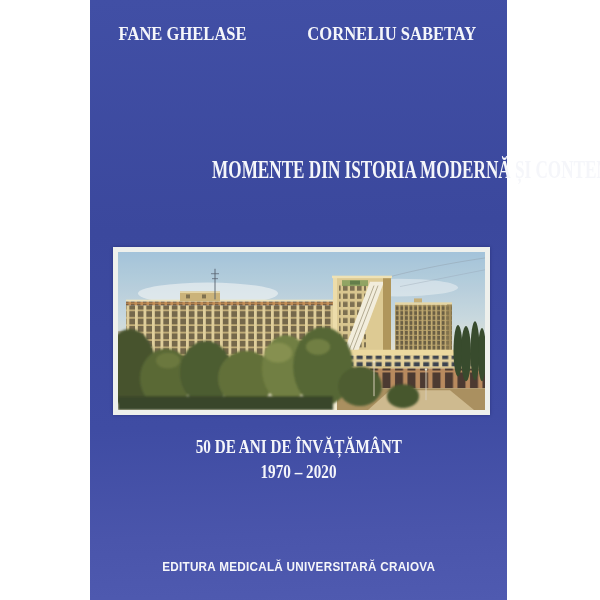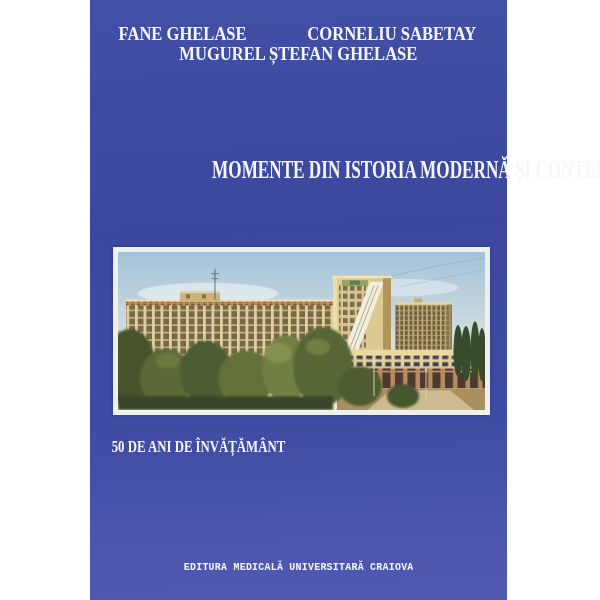--- a/index.html
+++ b/index.html
@@ -32,45 +32,42 @@
   .photo-frame{
     position:absolute;top:247px;left:23px;
     width:367px;height:158px;
     border:5px solid #eef0ec;
     box-shadow:0 0 3px rgba(10,15,60,0.35);
     background:#cfdde4;
   }
   .photo-frame svg{display:block;width:100%;height:100%;}
   .subtitle{
     position:absolute;top:434px;left:0;width:100%;
-    line-height:25px;font-size:16px;
+    text-align:center;line-height:25px;font-size:19px;
   }
   .cond-s{transform:scaleX(0.8);}
   .publisher{
     position:absolute;top:560px;left:0;width:100%;
     text-align:center;
-    font-family:Liberation Mono, monospace;
-    font-weight:bold;font-size:11px;letter-spacing:0.3px;
+    font-family:Liberation Sans, sans-serif;
+    font-weight:bold;font-size:13px;letter-spacing:0.3px;
     line-height:14px;
   }
   .cond-p{transform:scaleX(0.9);}
 </style>
 </head>
 <body>
 
 <div class="page">
   <div class="cover">
 
     <div class="authors">
       <div class="authors-row1">
         <span class="txt serifb cond cond-a">FANE GHELASE</span>
         <span class="txt serifb cond cond-a">CORNELIU SABETAY</span>
-      </div>
-      <div class="authors-row2">
-        <span class="txt serifb cond cond-a">MUGUREL ȘTEFAN GHELASE</span>
       </div>
     </div>
 
     <div class="title">
       <div>
         <span class="txt serifb cond cond-t">MOMENTE DIN ISTORIA MODERNĂ ȘI CONTEMPORANĂ</span>
       </div>
     </div>
 
     <div class="photo-frame">
@@ -187,20 +184,23 @@
         <circle cx="308" cy="119" r="1.2" fill="#e8e0cc"></circle>
 
         <rect x="0" y="0" width="367" height="160" fill="#f5dfa5" opacity="0.06"></rect>
       </svg>
     </div>
 
     <div class="subtitle">
       <div>
         <span class="txt serifb cond cond-s">50 DE ANI DE ÎNVĂȚĂMÂNT</span>
       </div>
+      <div>
+        <span class="txt serifb cond cond-s">1970 – 2020</span>
+      </div>
     </div>
 
     <div class="publisher">
       <span class="txt cond cond-p">EDITURA MEDICALĂ UNIVERSITARĂ CRAIOVA</span>
     </div>
 
   </div>
 </div>
 
 </body></html>

